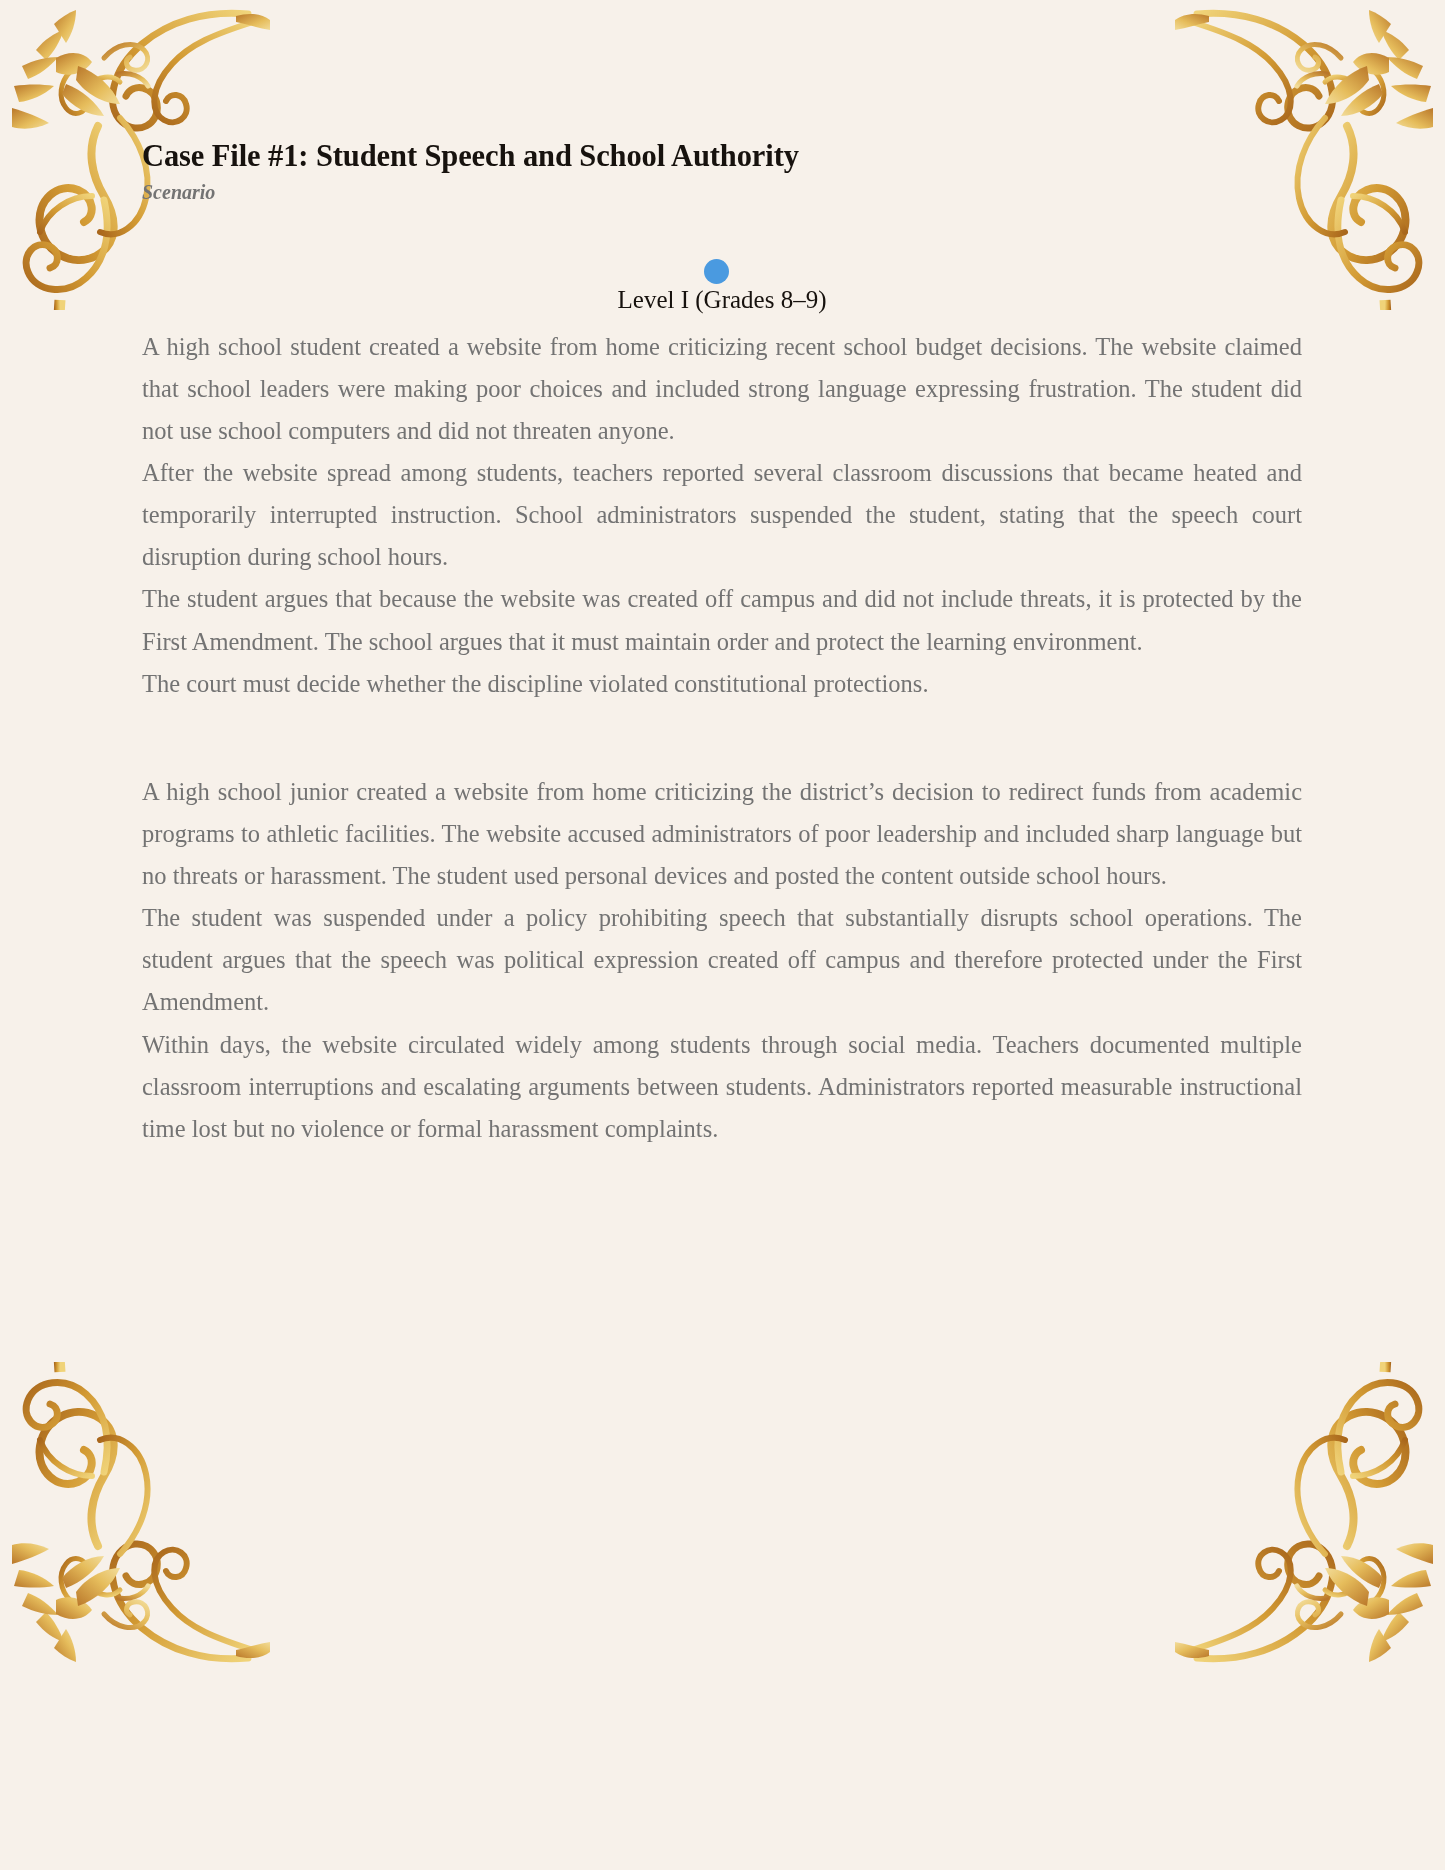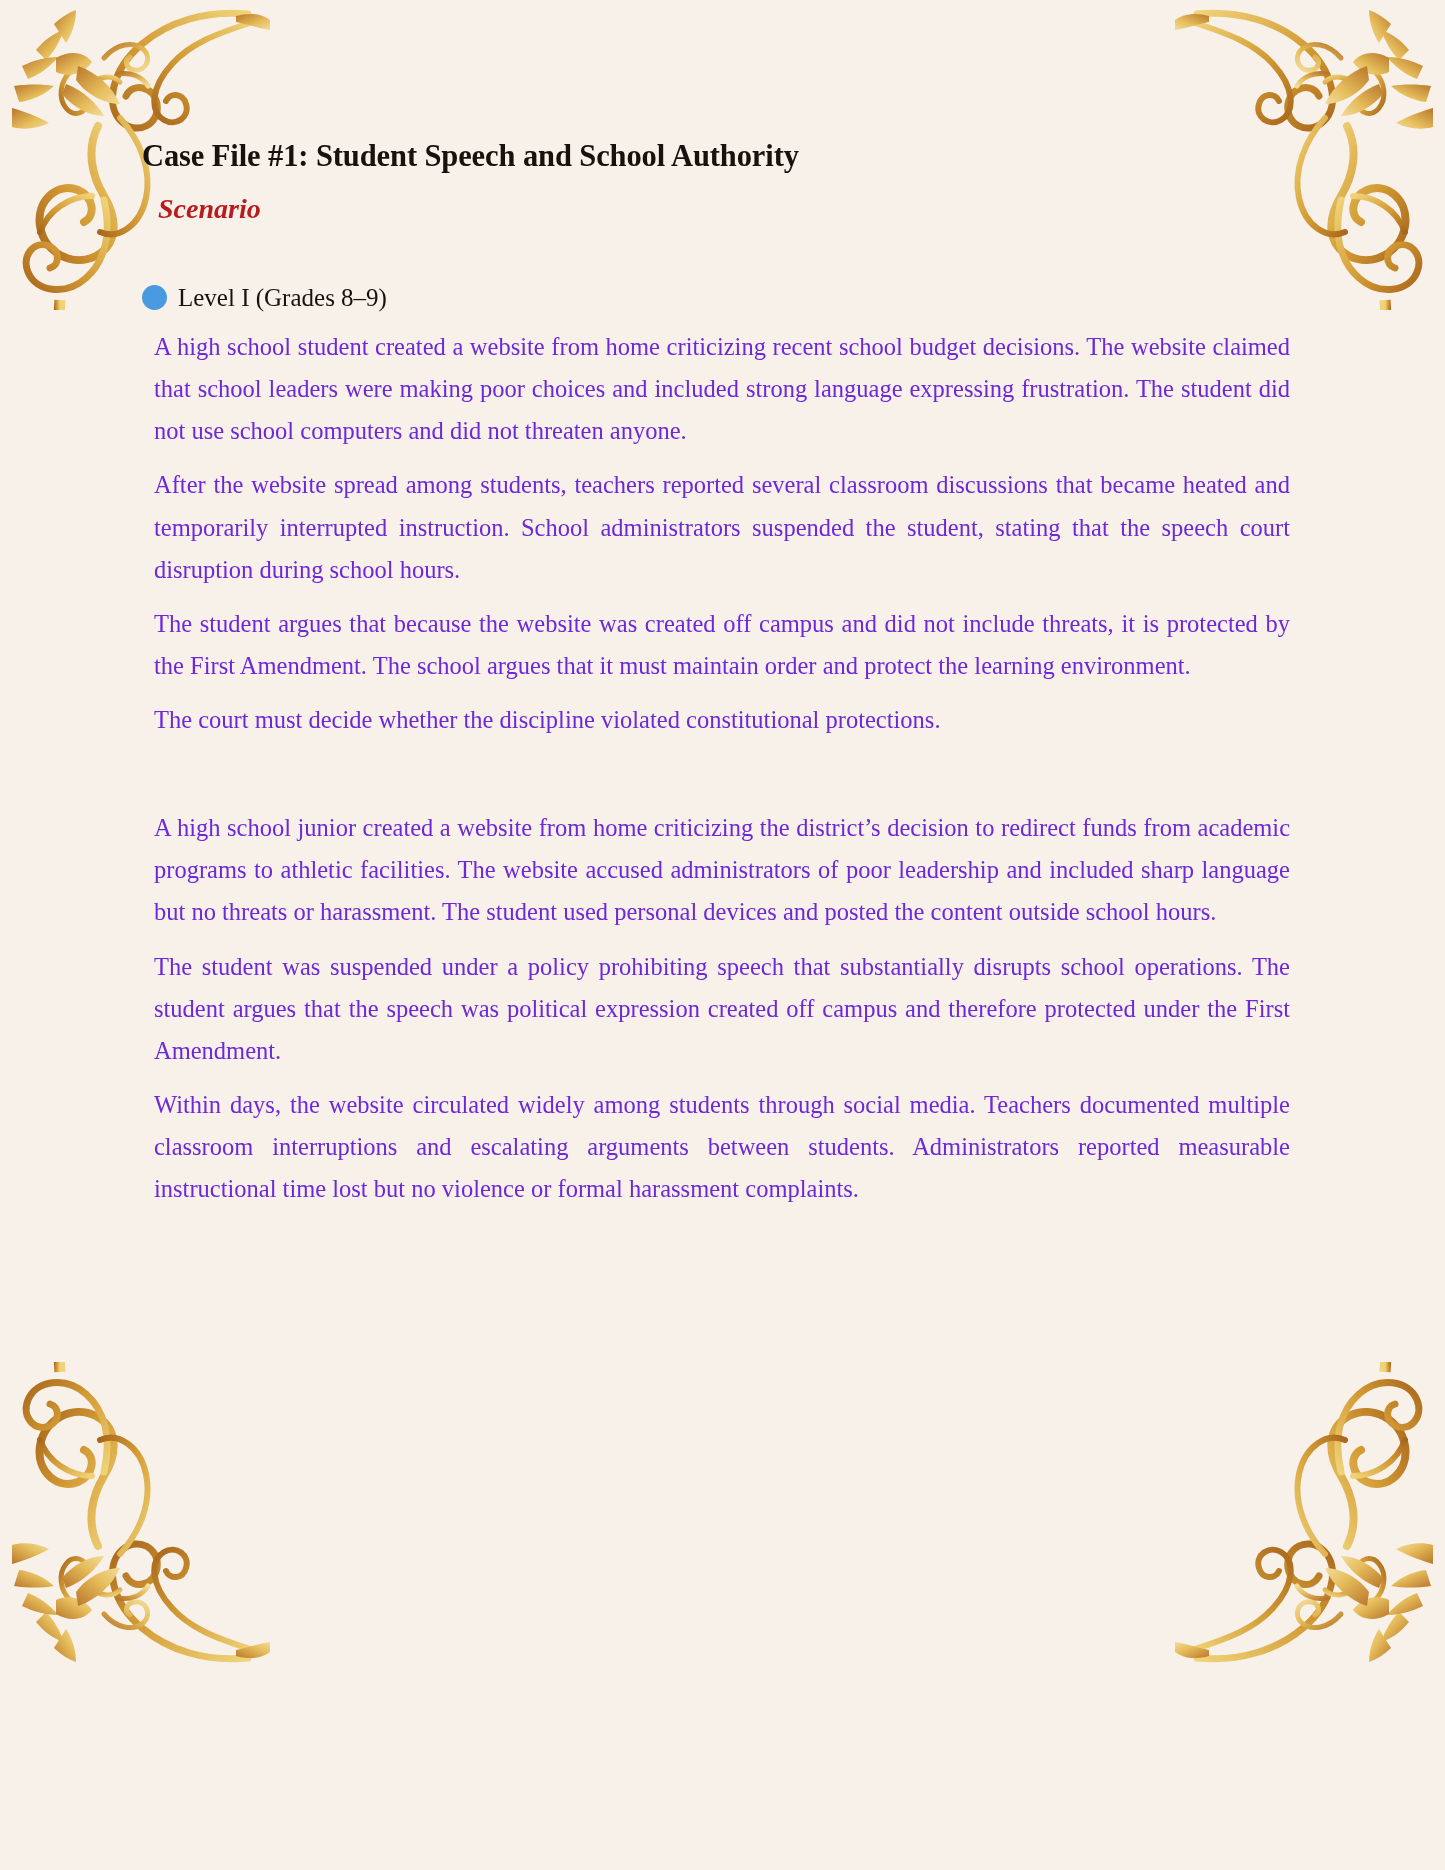--- a/index.html
+++ b/index.html
@@ -49,57 +49,58 @@
   .doc-title {
     font-size: 30.5px;
     font-weight: bold;
     letter-spacing: -0.1px;
     line-height: 1.25;
     margin: 0 0 4px 0;
     color: #17120e;
   }
 
   .doc-subtitle {
-    font-size: 28px;
+    font-size: 20px;
     font-style: italic;
     font-weight: bold;
     line-height: 1.3;
-    margin: 16px;
-    color: #b91c1c;
+    margin: 0;
+    color: #737373;
   }
 
   .level-block { margin-top: 54px; }
   .level-block.second { margin-top: 66px; }
 
   .level-heading {
     display: flex;
     align-items: center;
     font-size: 25px;
     line-height: 1.3;
     margin-bottom: 9px;
     color: #17120e;
+    flex-direction: column;
   }
 
   .marker {
     display: inline-block;
     width: 25px;
     height: 25px;
     margin-right: 11px;
     flex: 0 0 auto;
   }
   .marker-circle { border-radius: 50%; }
   .marker-square { border-radius: 4px; }
 
   .para {
     font-size: 24.5px;
     line-height: 1.72;
     text-align: justify;
     text-justify: inter-word;
-    margin: 12px;
-    color: #6d28d9;
+    margin: 0;
+    color: #737373;
     hyphens: none;
   }
   .para + .para { margin-top: 0; }
 </style>
 </head>
 <body>
 
 <div class="page">
 
   <div class="ornament orn-tl">

